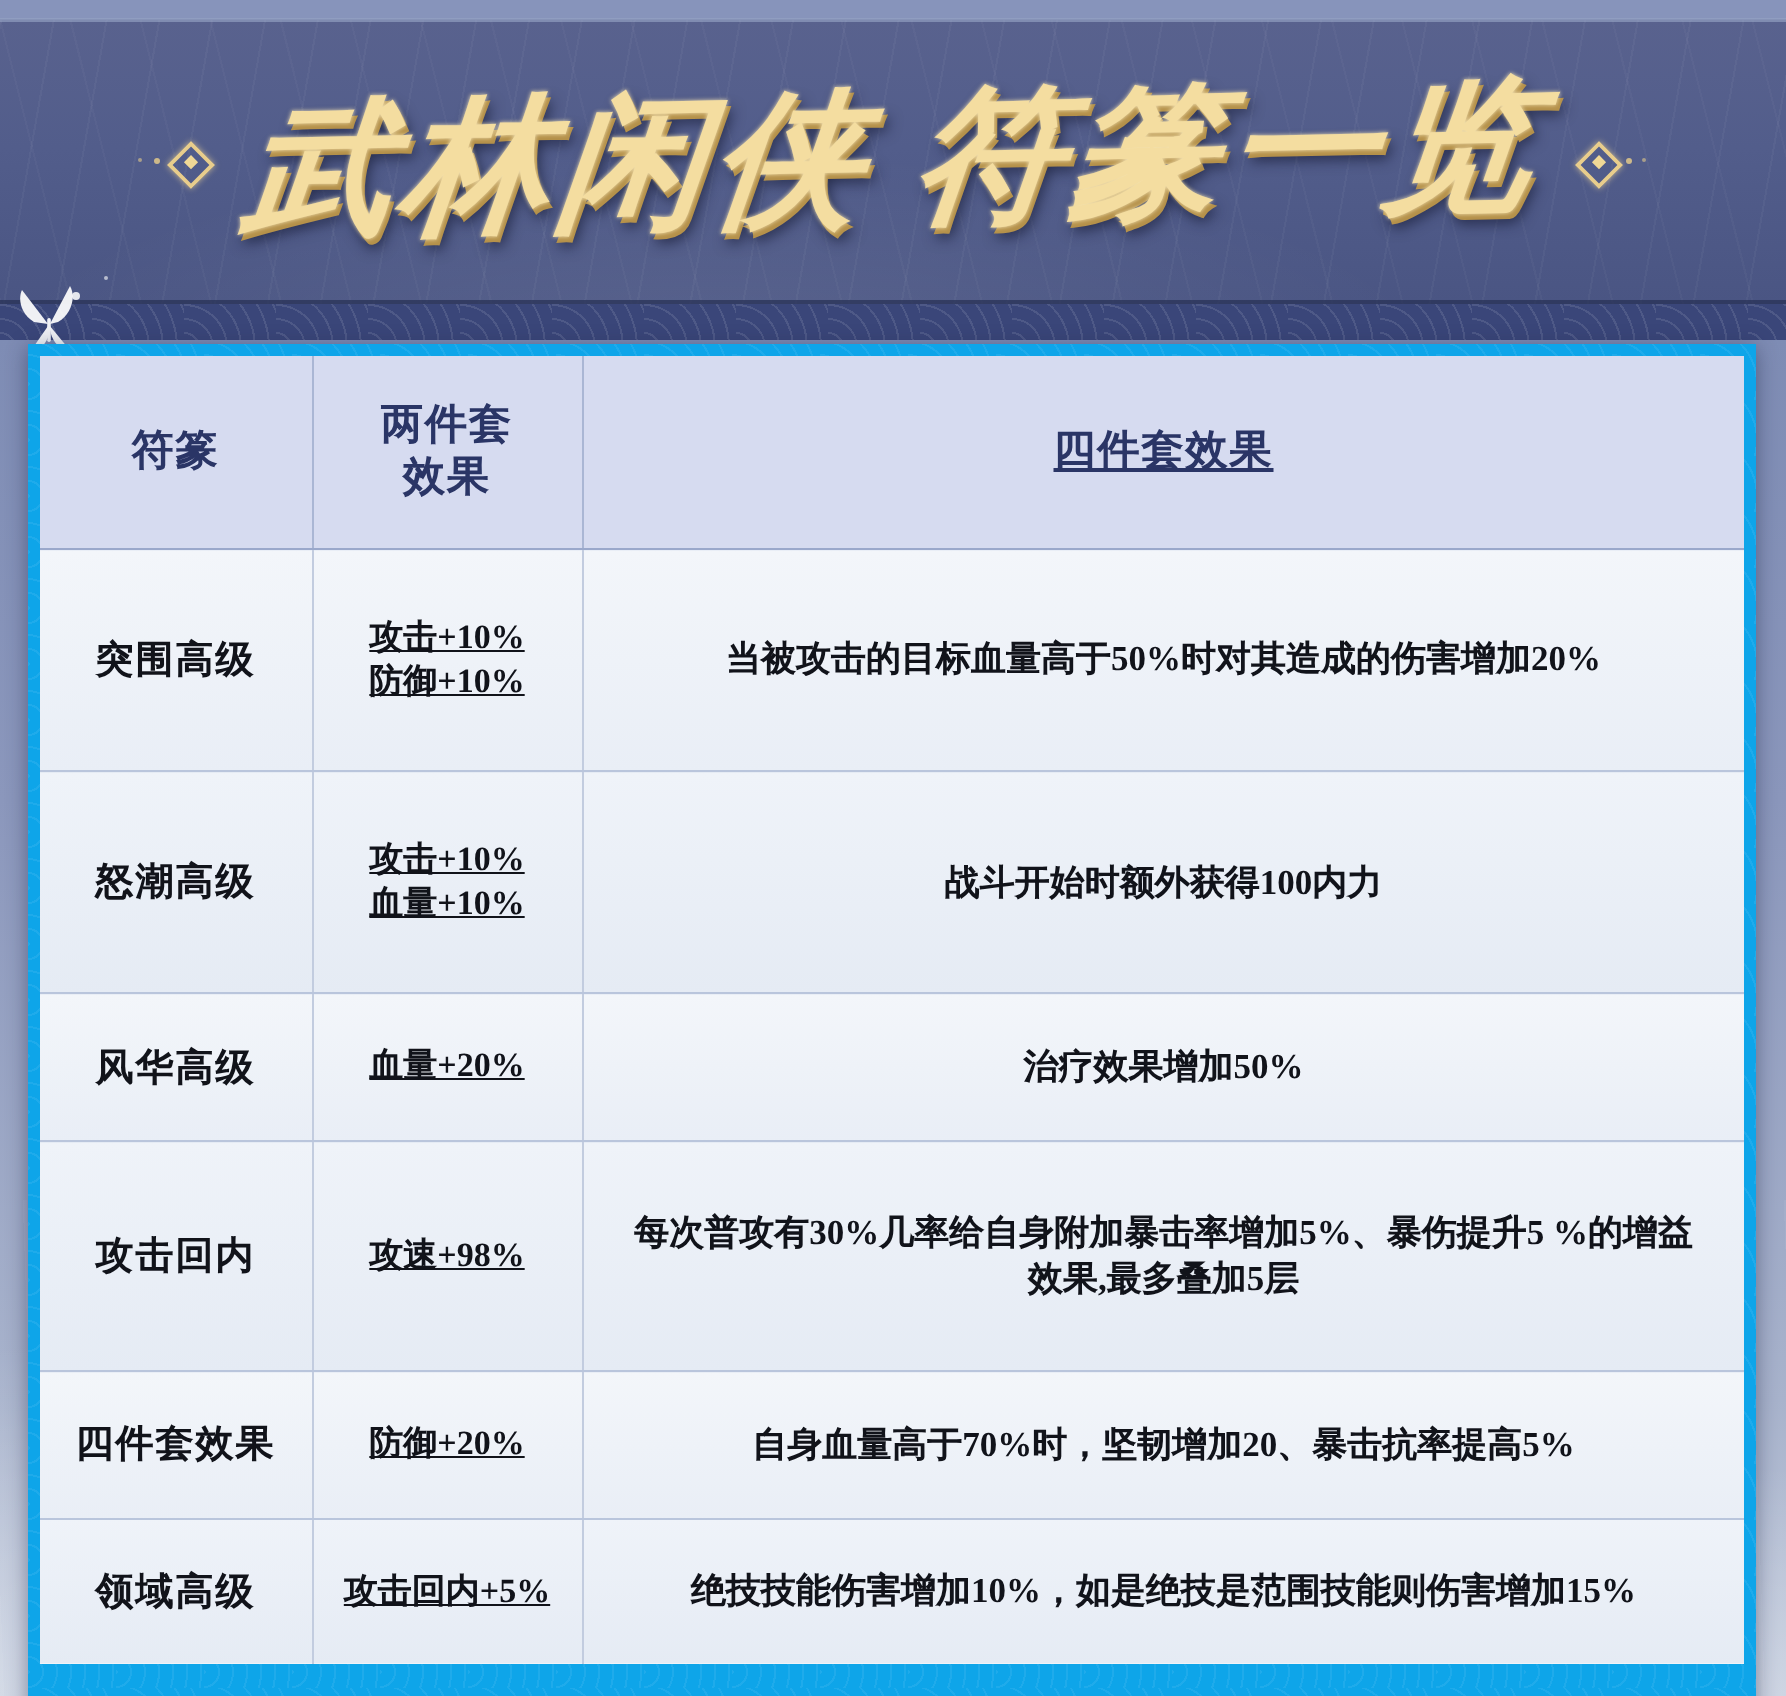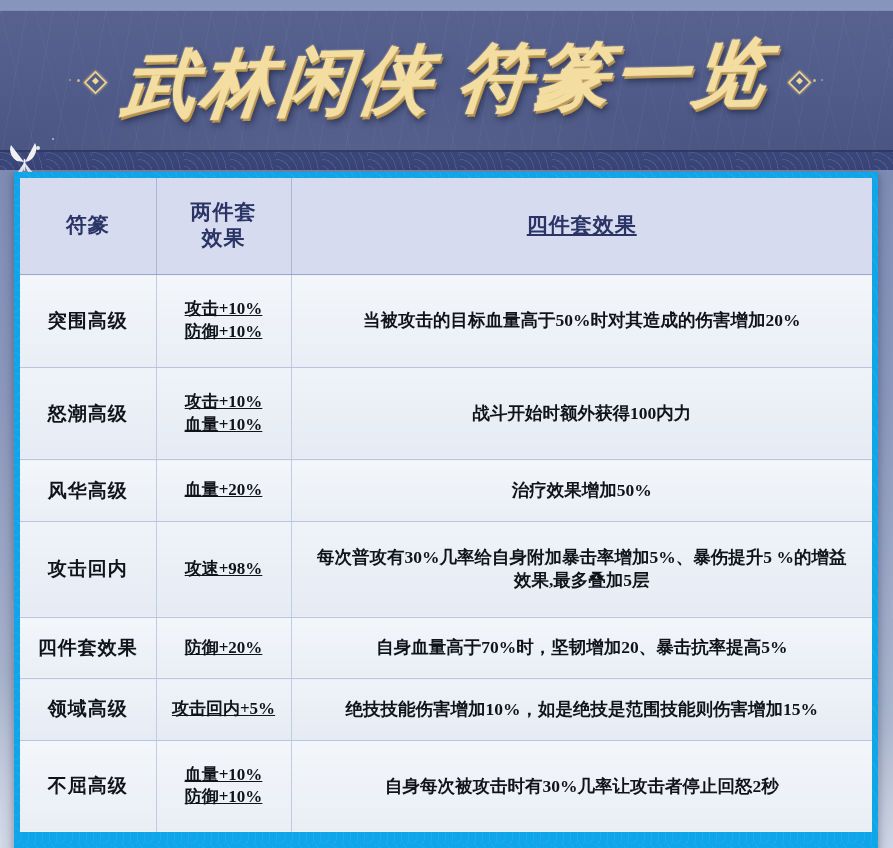--- a/index.html
+++ b/index.html
@@ -230,23 +230,17 @@
           <tr>
             <td class="name">四件套效果</td>
             <td class="two">防御+20%</td>
             <td class="four">自身血量高于70%时，坚韧增加20、暴击抗率提高5%</td>
           </tr>
           <tr>
             <td class="name">领域高级</td>
             <td class="two">攻击回内+5%</td>
             <td class="four">绝技技能伤害增加10%，如是绝技是范围技能则伤害增加15%</td>
           </tr>
-          <tr>
-            <td class="name">不屈高级</td>
-            <td class="two">血量+10%
-防御+10%</td>
-            <td class="four">自身每次被攻击时有30%几率让攻击者停止回怒2秒</td>
-          </tr>
         </tbody>
     </table>
   </div>
 
 </div>
 
 </body></html>

